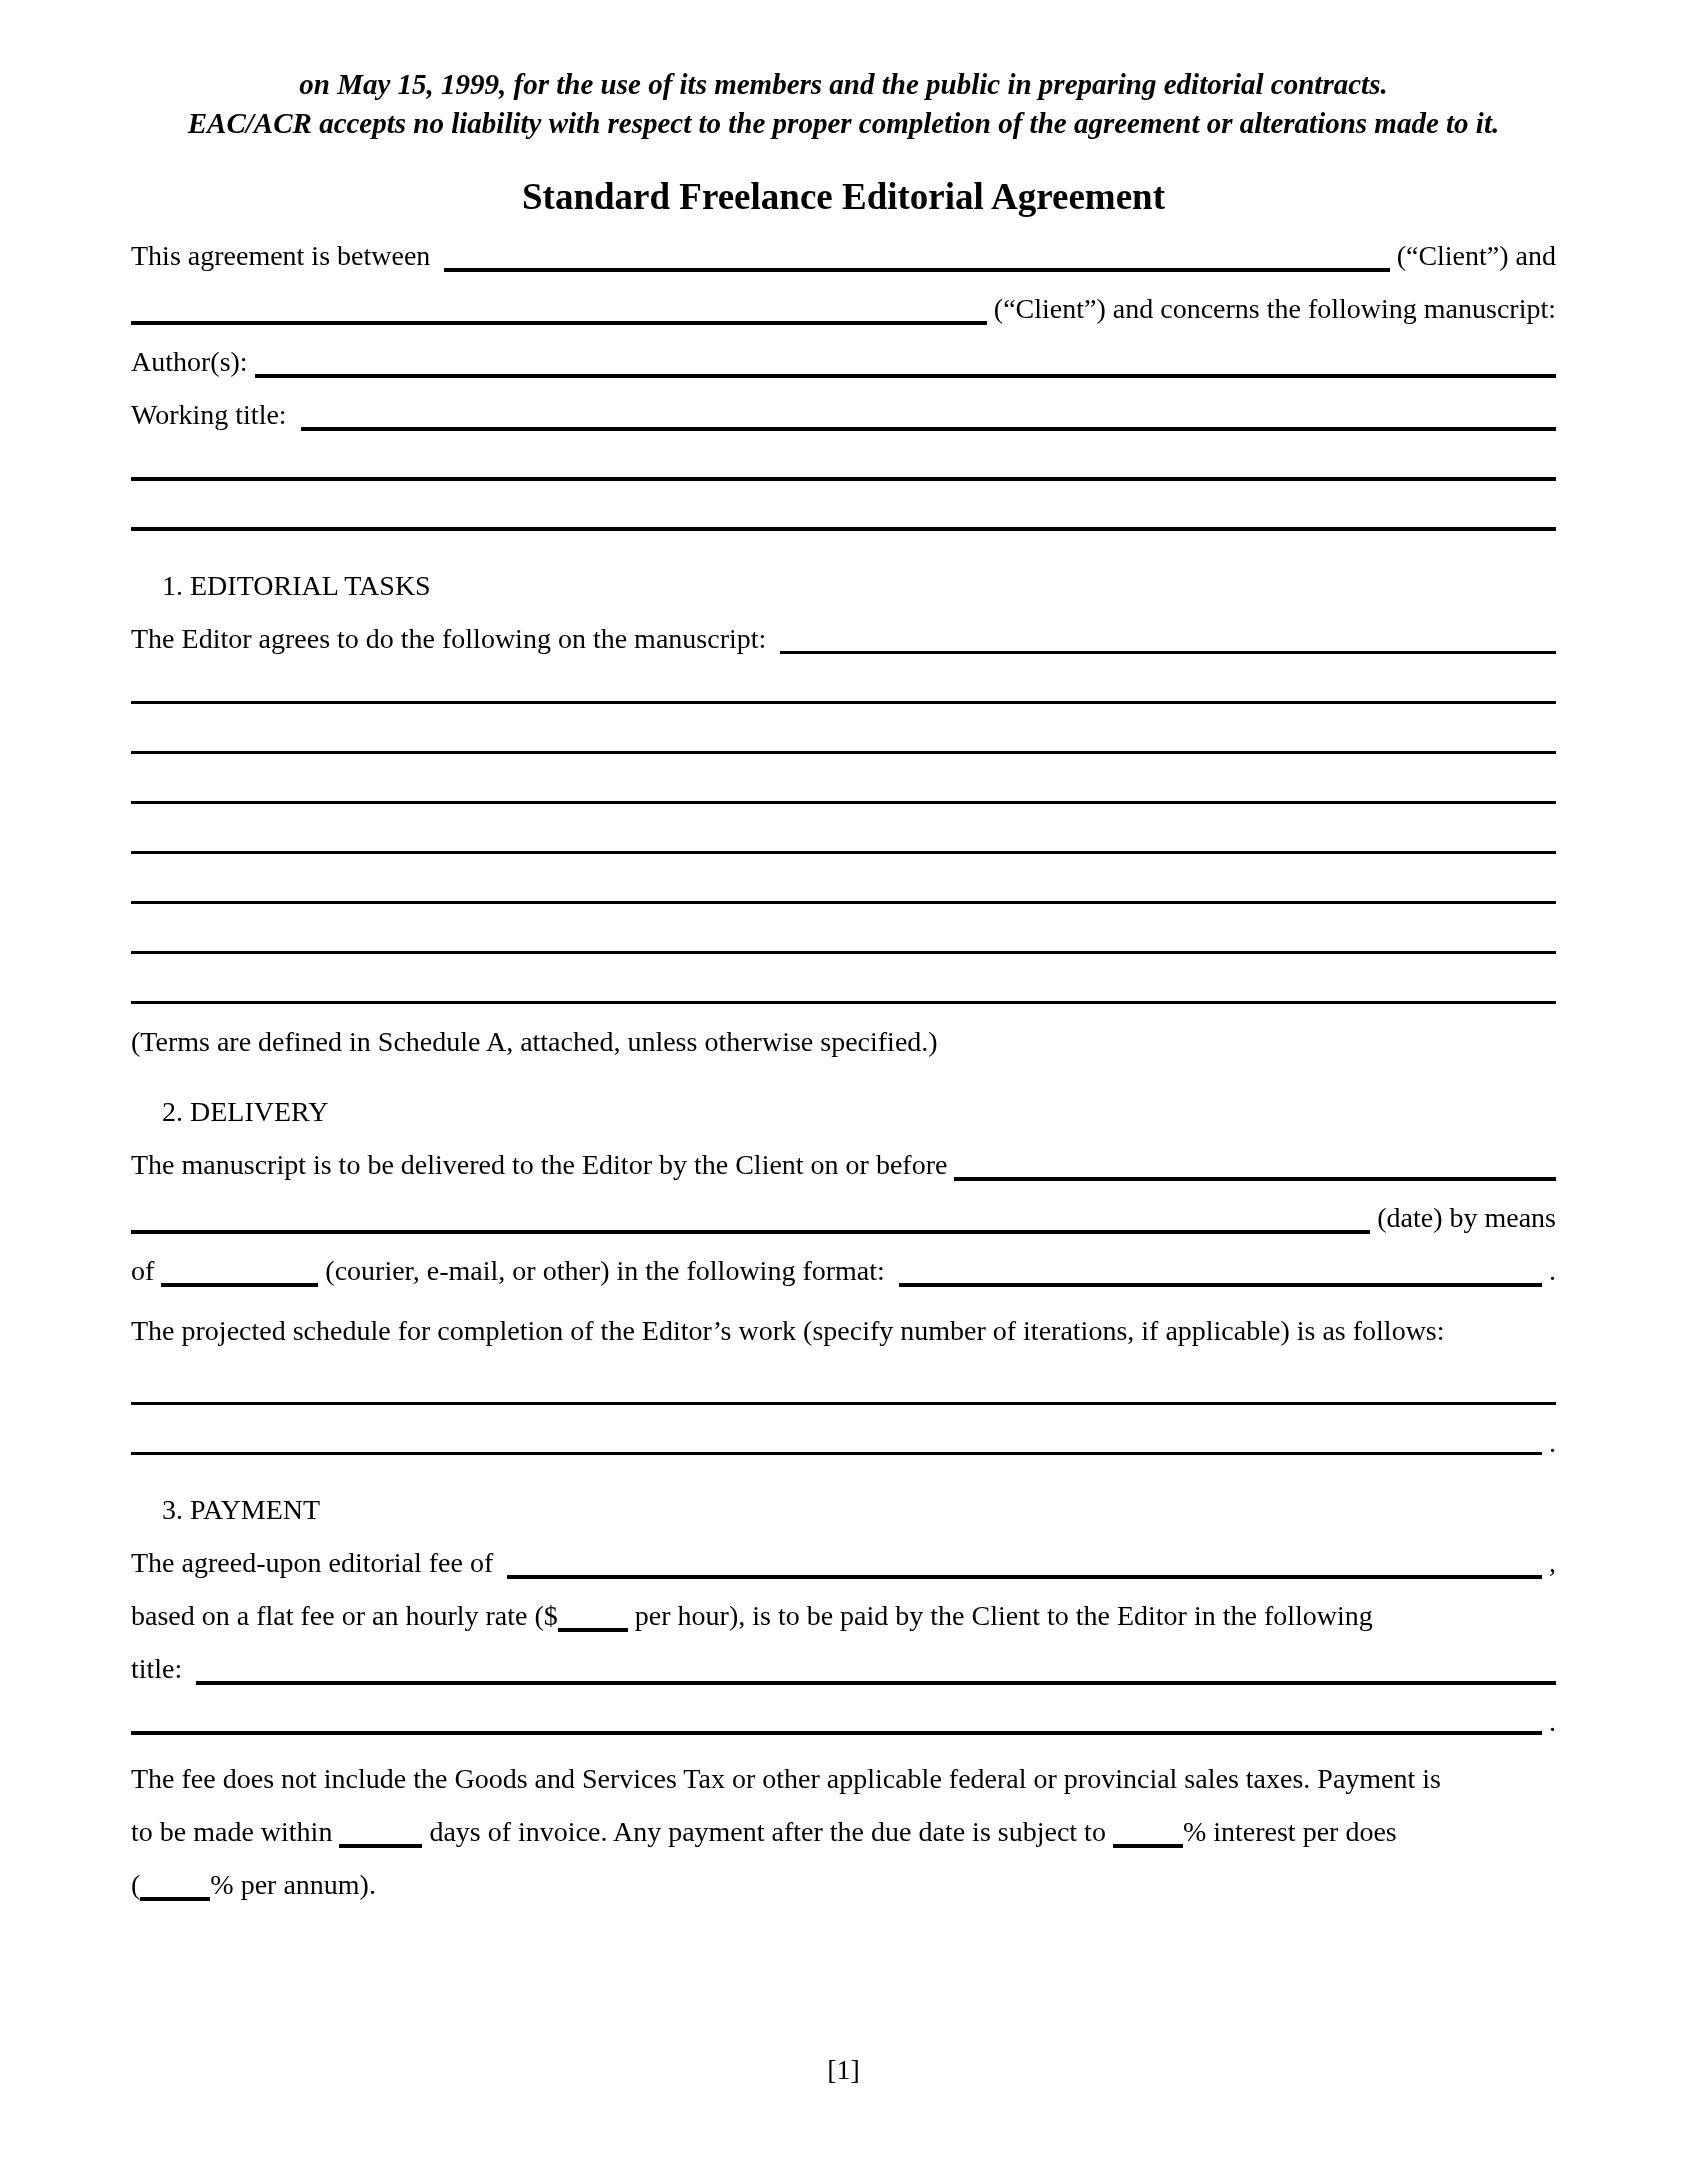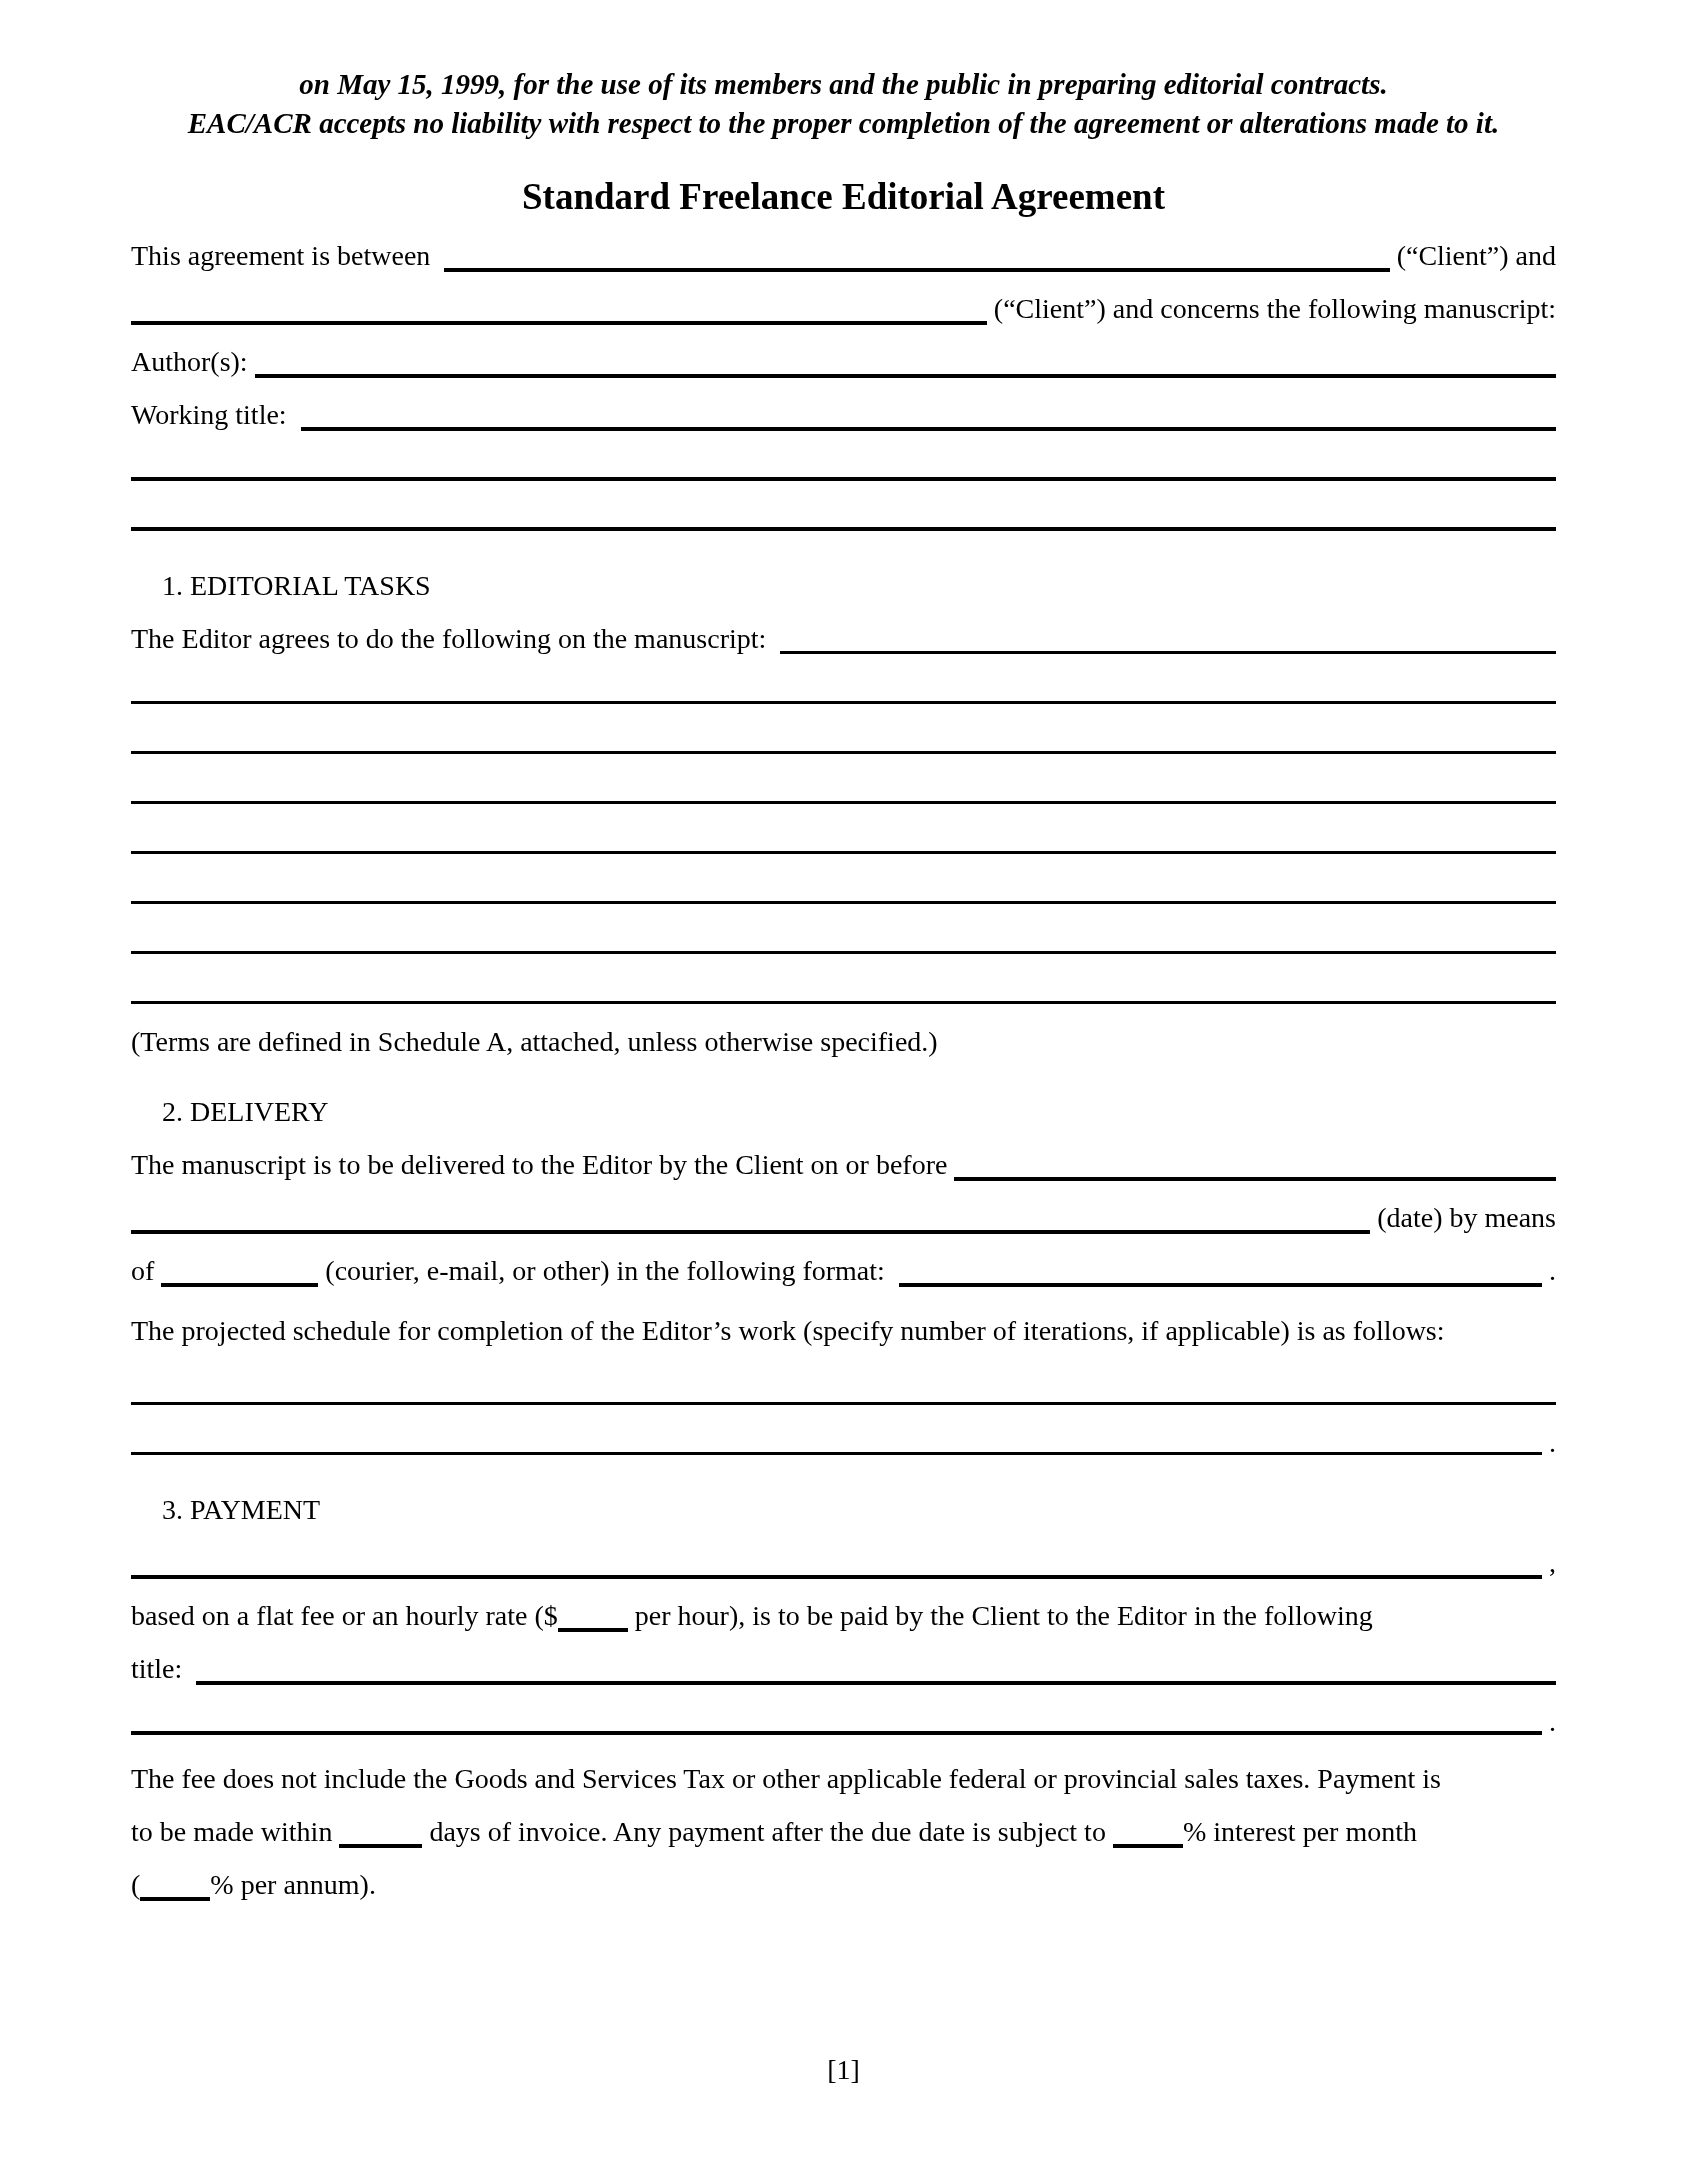--- a/index.html
+++ b/index.html
@@ -150,20 +150,21 @@
   </div>
   <div class="row brow">
     <span class="blank"></span>
     <span class="t"> .</span>
   </div>
 
   <div class="row h-row">
     <span class="t">3. PAYMENT</span>
   </div>
   <div class="row">
+    <span class="t">The agreed-upon editorial fee of  </span>
     <span class="blank"></span>
     <span class="t"> ,</span>
   </div>
   <div class="row">
     <span class="t">based on a flat fee or an hourly rate ($</span>
     <span class="blank fx w80"></span>
     <span class="t"> per hour), is to be paid by the Client to the Editor in the following</span>
   </div>
   <div class="row">
     <span class="t">title:  </span>
@@ -174,21 +175,21 @@
     <span class="t"> .</span>
   </div>
   <div class="row mt8">
     <span class="t">The fee does not include the Goods and Services Tax or other applicable federal or provincial sales taxes. Payment is</span>
   </div>
   <div class="row">
     <span class="t">to be made within </span>
     <span class="blank fx w95"></span>
     <span class="t"> days of invoice. Any payment after the due date is subject to </span>
     <span class="blank fx w80"></span>
-    <span class="t">% interest per month</span>
+    <span class="t">% interest per does</span>
   </div>
   <div class="row">
     <span class="t">(</span>
     <span class="blank fx w80"></span>
     <span class="t">% per annum).</span>
   </div>
 
 </div>
 
 <div class="footer">[1]</div>

